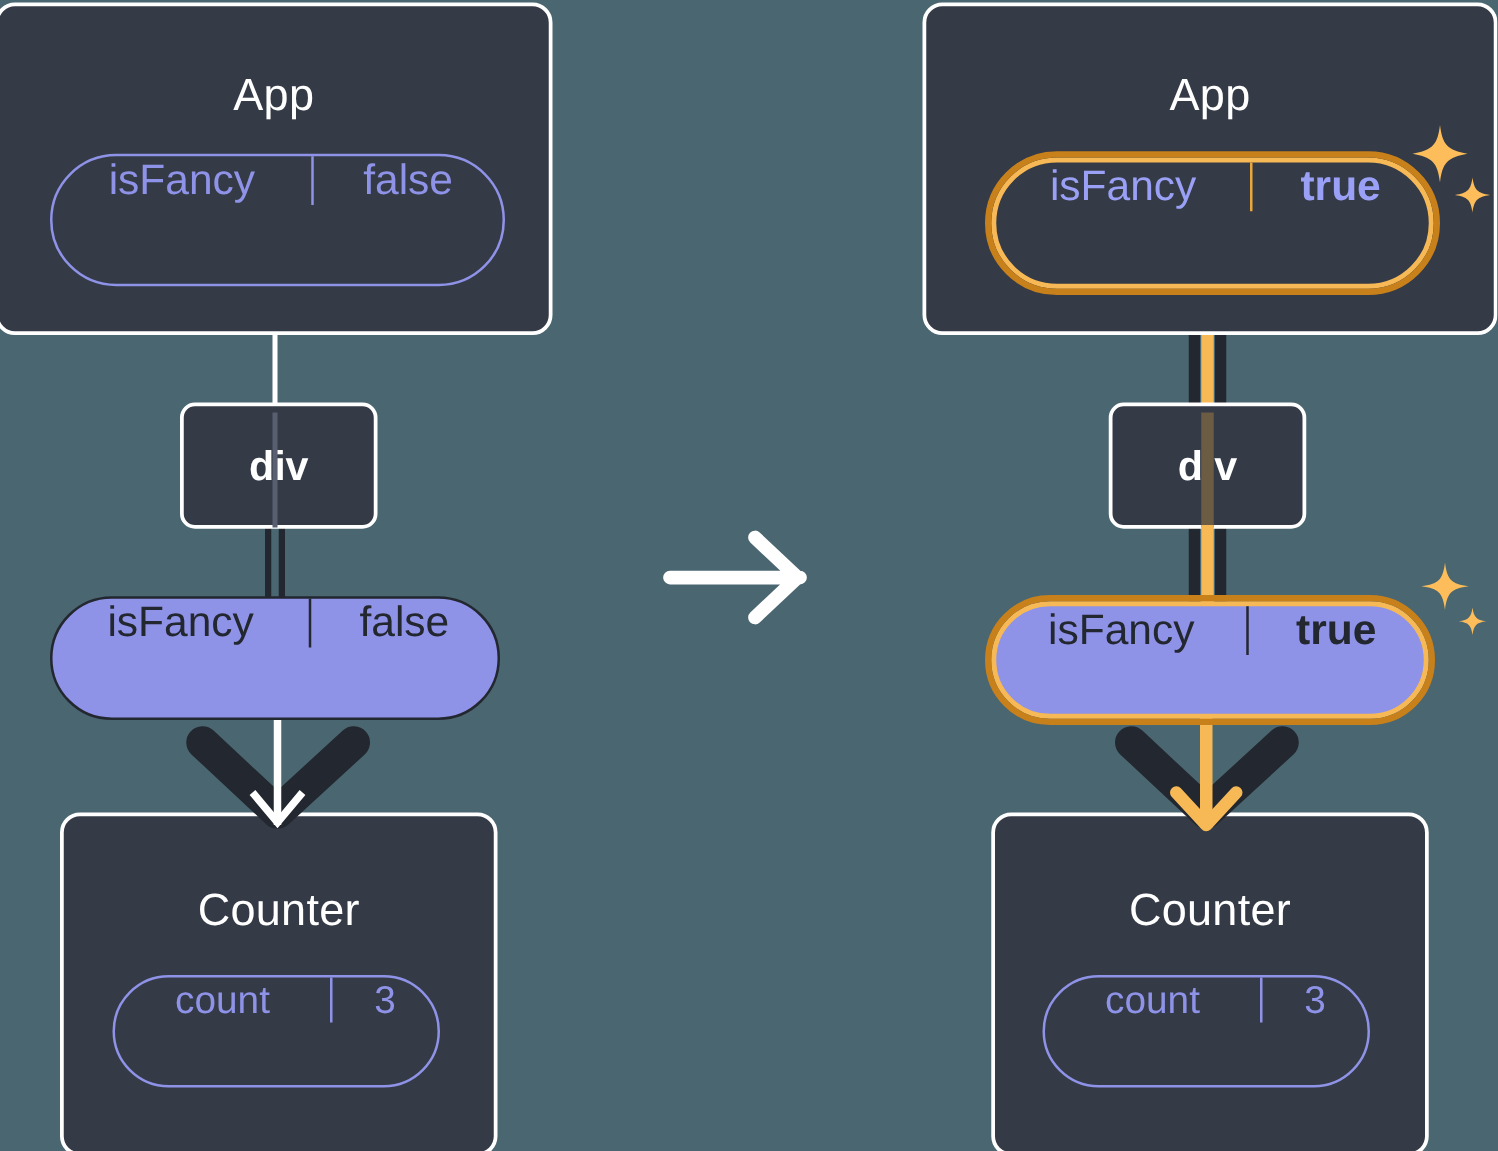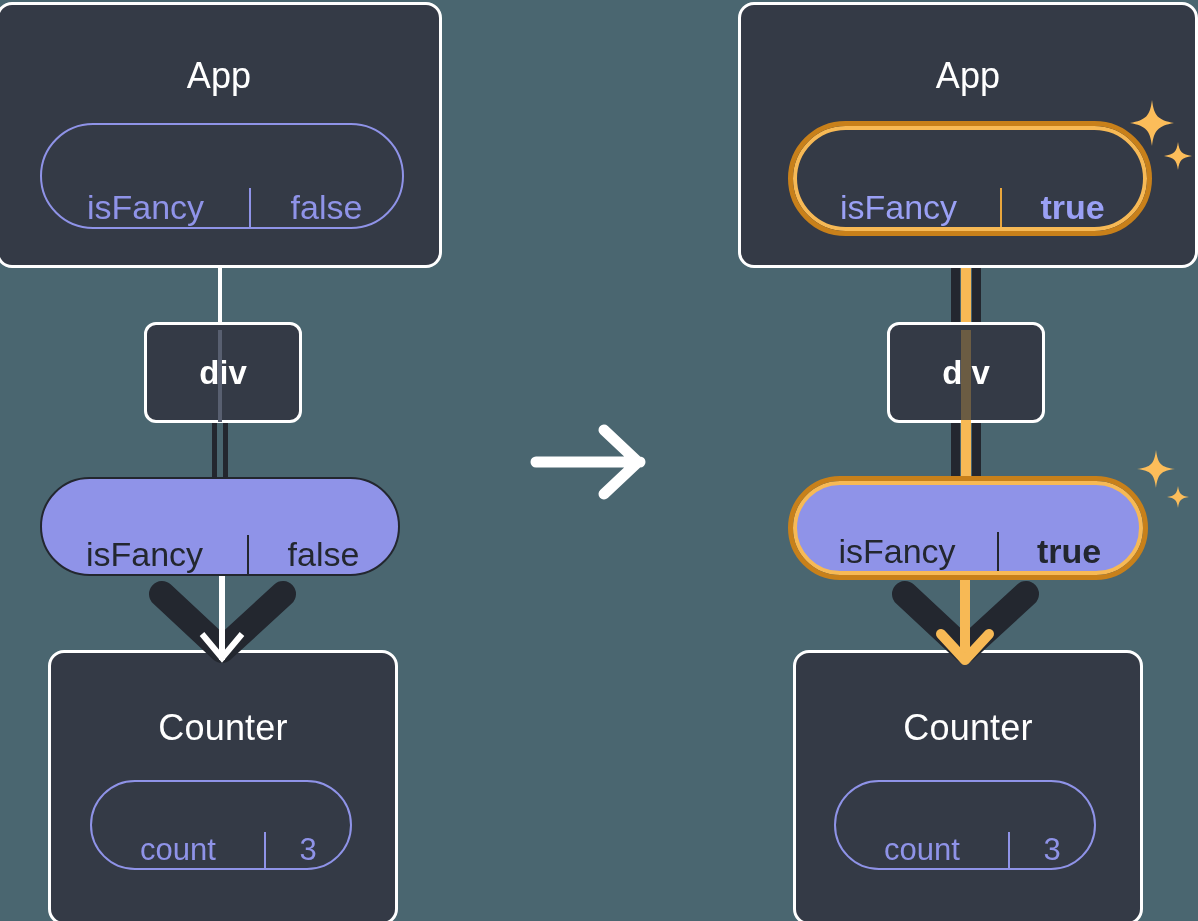--- a/index.html
+++ b/index.html
@@ -56,21 +56,21 @@
     font-weight: 700;
     z-index: 20;
   }
   .div-box .lbl { position: relative; z-index: 3; }
 
   
   .pill {
     position: absolute;
     box-sizing: border-box;
     display: flex;
-    align-items: flex-end;
+    align-items: flex-start;
     z-index: 30;
   }
   .pill-outline {
     border: 2px solid #8f93e8;
     border-radius: 999px;
     background: transparent;
   }
   .pill-filled {
     background: #8f93e8;
     border: 2px solid #23272f;

